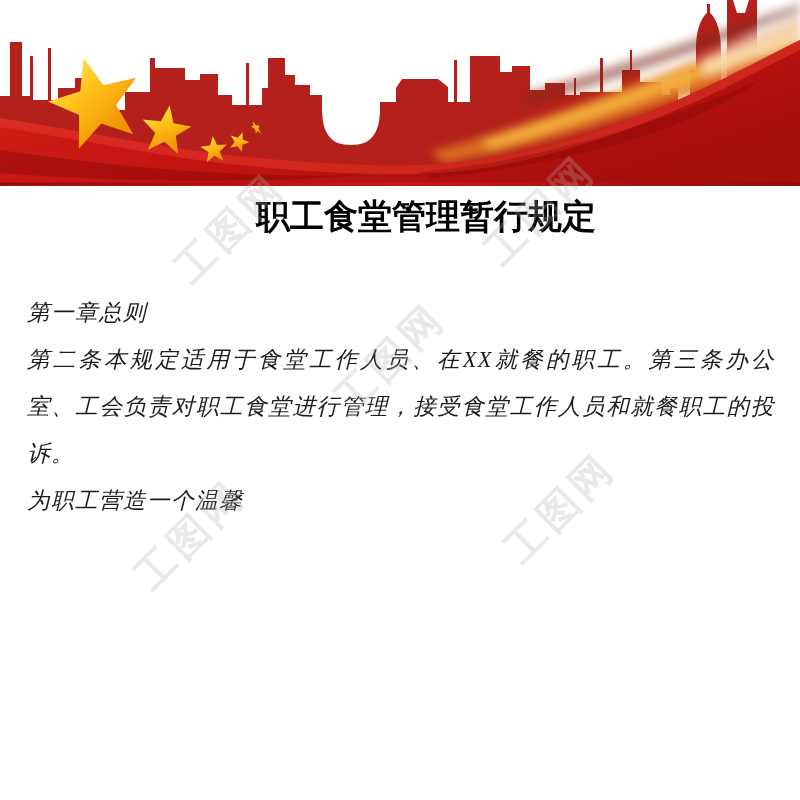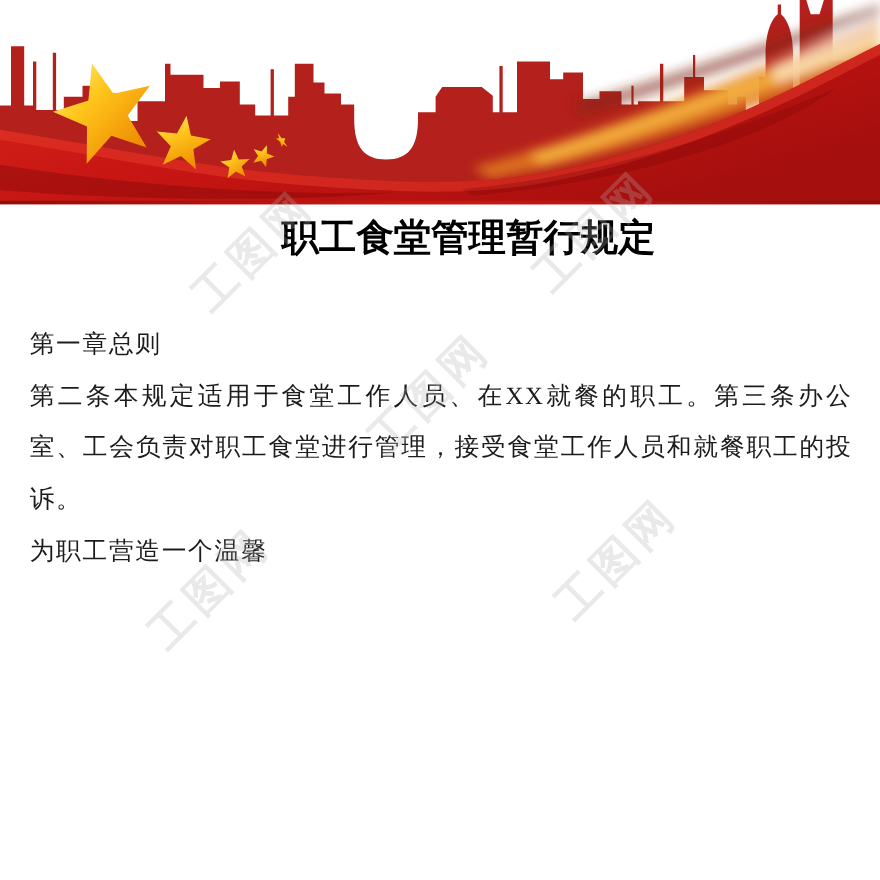--- a/index.html
+++ b/index.html
@@ -26,21 +26,21 @@
     text-align:center;transform:translateX(26px);
     font-size:34px;line-height:44px;font-weight:bold;color:#000000;
   }
   .doc-body{
     margin:50px 0 0 0;padding:0 25px 0 27px;
   }
   .doc-body p.para{
     margin:0;padding:0;
     font-size:22.5px;line-height:47px;letter-spacing:1.5px;
     color:#1c1c1c;font-weight:normal;
-    text-align:justify;text-justify:inter-ideograph;
+    text-align:justify;text-justify:inter-ideograph;font-style:italic;
   }
 </style>
 </head>
 <body>
 
 <div id="page">
 
   <div class="banner">
     <svg width="800" height="186" viewBox="0 0 800 186" xmlns="http://www.w3.org/2000/svg">
       <defs>

